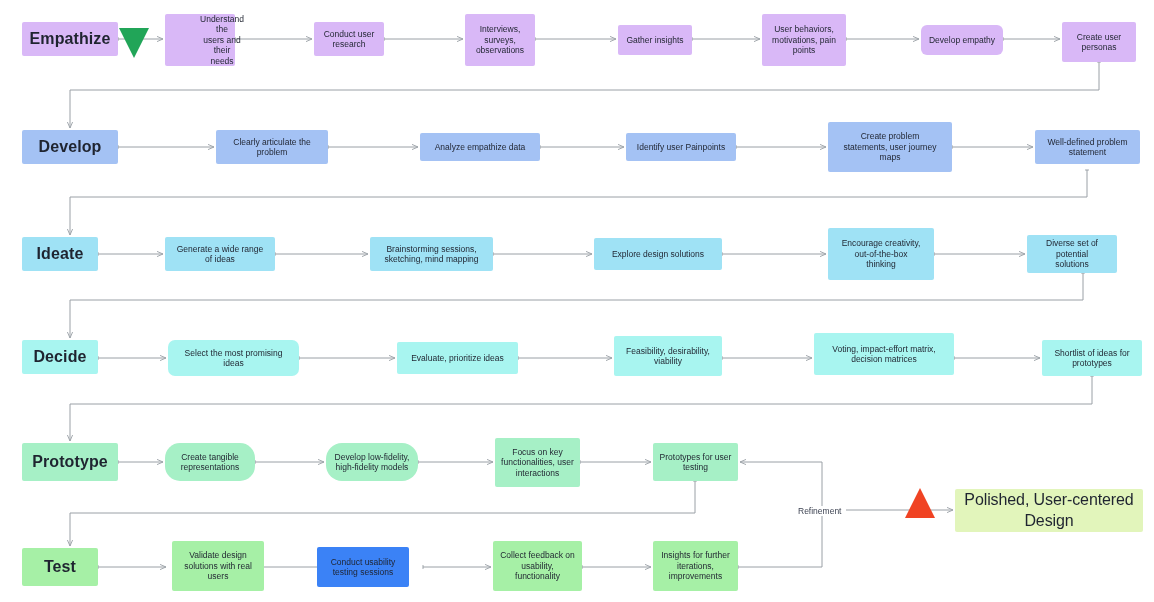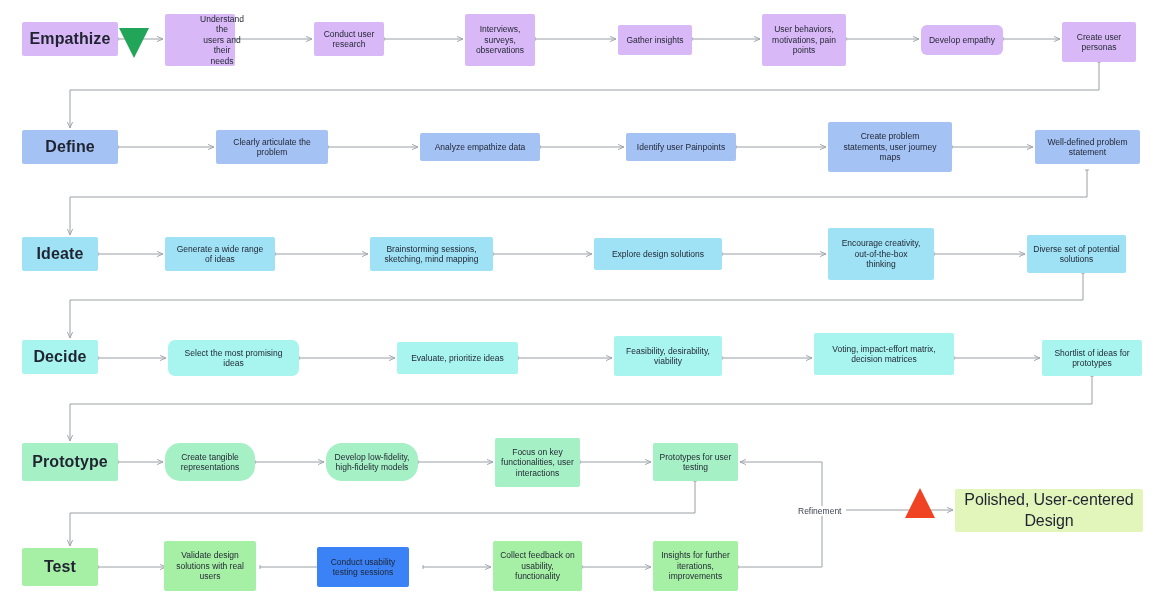--- a/index.html
+++ b/index.html
@@ -175,21 +175,21 @@
 points</span>
     </div>
     <div class="node step" style="left: 921px; top: 25px; width: 82px; height: 30px; background: rgb(217, 184, 247); border-radius: 6px;">
       <span class="label">Develop empathy</span>
     </div>
     <div class="node step" style="left: 1062px; top: 22px; width: 74px; height: 40px; background: rgb(217, 184, 247);">
       <span class="label">Create user
 personas</span>
     </div>
     <div class="node stage" style="left: 22px; top: 130px; width: 96px; height: 34px; background: rgb(164, 194, 244);">
-      <span class="label">Define</span>
+      <span class="label">Develop</span>
     </div>
     <div class="node step" style="left: 216px; top: 130px; width: 112px; height: 34px; background: rgb(164, 194, 244);">
       <span class="label">Clearly articulate the
 problem</span>
     </div>
     <div class="node step" style="left: 420px; top: 133px; width: 120px; height: 28px; background: rgb(164, 194, 244);">
       <span class="label">Analyze empathize data</span>
     </div>
     <div class="node step" style="left: 626px; top: 133px; width: 110px; height: 28px; background: rgb(164, 194, 244);">
       <span class="label">Identify user Painpoints</span>
@@ -215,21 +215,21 @@
 sketching, mind mapping</span>
     </div>
     <div class="node step" style="left: 594px; top: 238px; width: 128px; height: 32px; background: rgb(159, 226, 245);">
       <span class="label">Explore design solutions</span>
     </div>
     <div class="node step" style="left: 828px; top: 228px; width: 106px; height: 52px; background: rgb(159, 226, 245);">
       <span class="label">Encourage creativity,
 out-of-the-box
 thinking</span>
     </div>
-    <div class="node step" style="left: 1027px; top: 235px; width: 99px; height: 38px; background: rgb(159, 226, 245);">
+    <div class="node step" style="left: 1027px; top: 235px; width: 90px; height: 38px; background: rgb(159, 226, 245);">
       <span class="label">Diverse set of potential
 solutions</span>
     </div>
     <div class="node stage" style="left: 22px; top: 340px; width: 76px; height: 34px; background: rgb(168, 245, 240);">
       <span class="label">Decide</span>
     </div>
     <div class="node step" style="left: 168px; top: 340px; width: 131px; height: 36px; background: rgb(168, 245, 240); border-radius: 7px;">
       <span class="label">Select the most promising
 ideas</span>
     </div>
@@ -264,21 +264,21 @@
 functionalities, user
 interactions</span>
     </div>
     <div class="node step" style="left: 653px; top: 443px; width: 85px; height: 38px; background: rgb(166, 240, 198);">
       <span class="label">Prototypes for user
 testing</span>
     </div>
     <div class="node stage" style="left: 22px; top: 548px; width: 76px; height: 38px; background: rgb(166, 240, 166);">
       <span class="label">Test</span>
     </div>
-    <div class="node step" style="left: 164px; top: 541px; width: 92px; height: 50px; background: rgb(166, 240, 166);">
+    <div class="node step" style="left: 172px; top: 541px; width: 92px; height: 50px; background: rgb(166, 240, 166);">
       <span class="label">Validate design
 solutions with real
 users</span>
     </div>
     <div class="node step" style="left: 317px; top: 547px; width: 92px; height: 40px; background: #3b82f6;">
       <span class="label">Conduct usability
 testing sessions</span>
     </div>
     <div class="node step" style="left: 493px; top: 541px; width: 89px; height: 50px; background: rgb(166, 240, 166);">
       <span class="label">Collect feedback on

